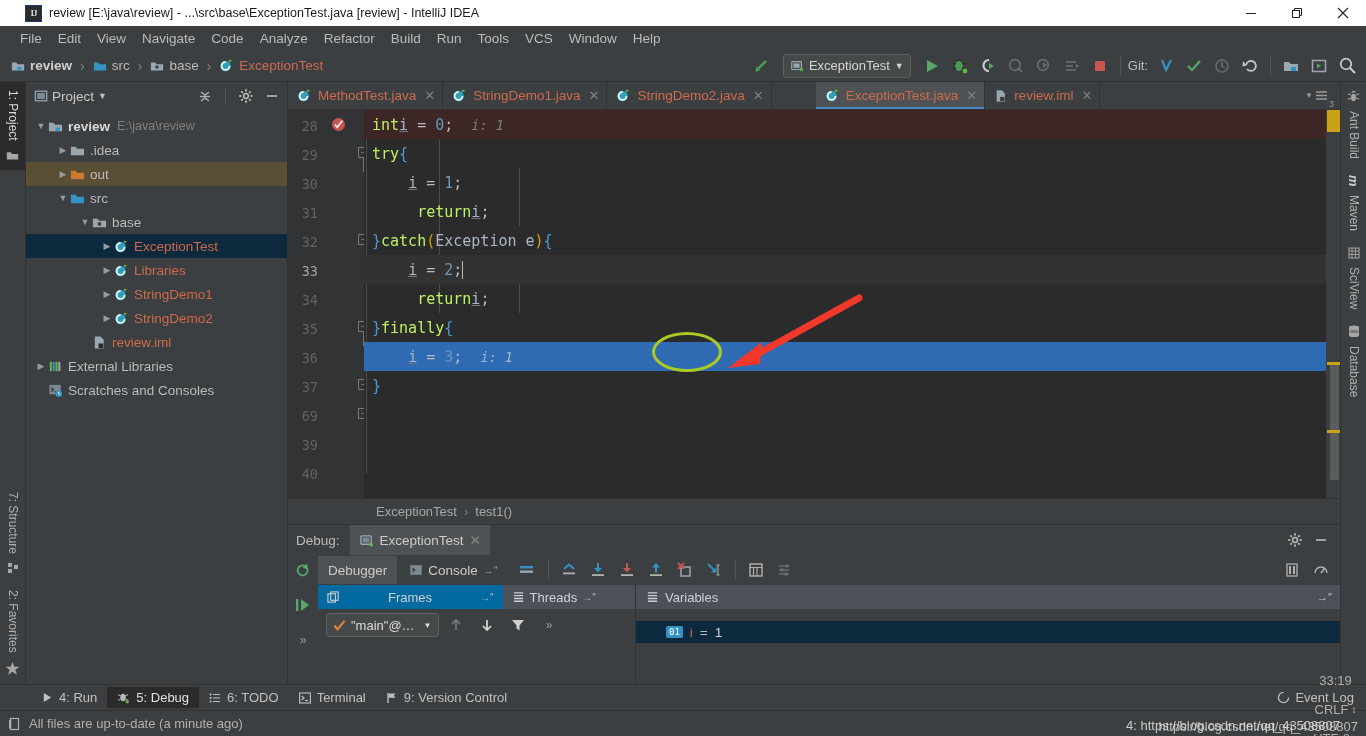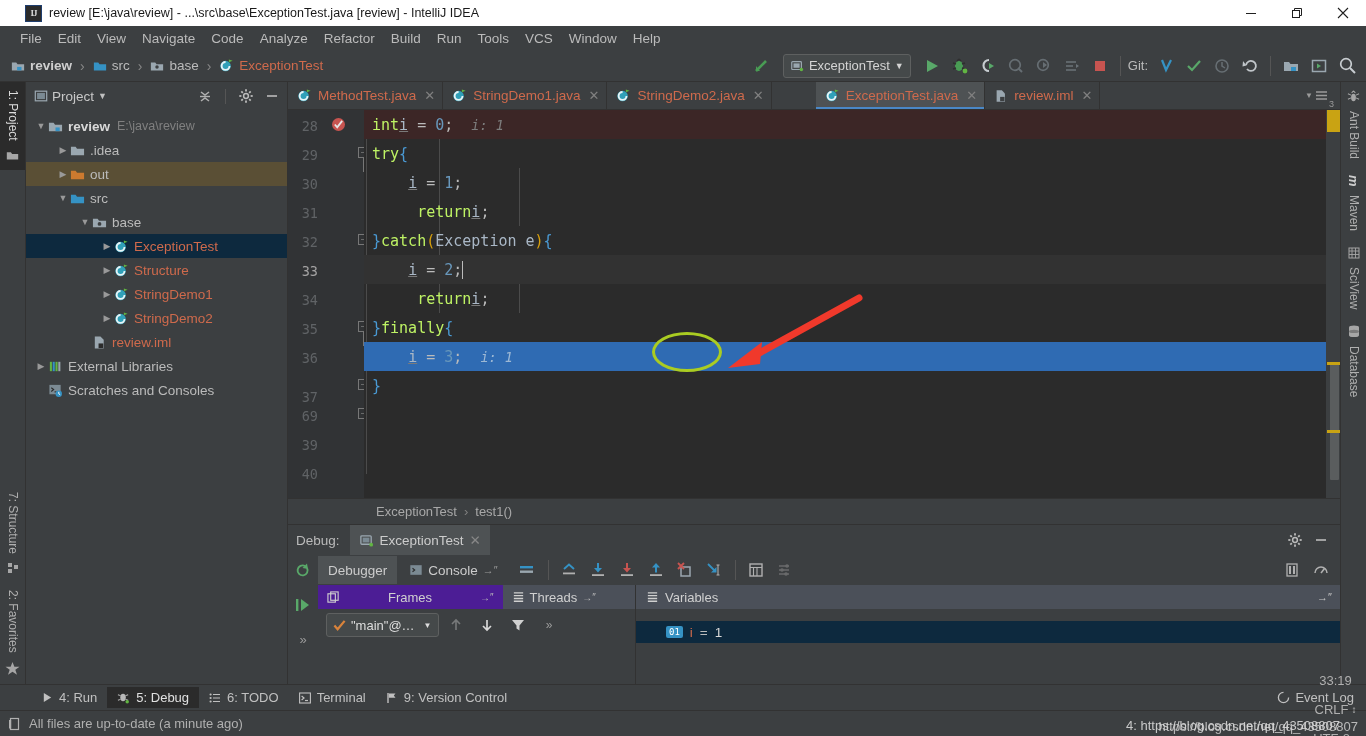--- a/index.html
+++ b/index.html
@@ -157,21 +157,21 @@
   .dtab { height:28px; display:flex;align-items:center; padding:0 10px; font-size:13.5px;
           color:#ccc; gap:5px; cursor:default;}
   .dtab.active { background:#4e5254; }
   .dico { width:27px;height:24px;display:flex;align-items:center;justify-content:center;border-radius:3px;}
 
   .dp-split { flex:1; display:flex; min-height:0; }
   .frames { width:318px; flex:0 0 318px; display:flex; flex-direction:column;
             border-right:1px solid #323232; }
   .subtabs { height:24px; display:flex; align-items:center; background:#4b5059; flex:0 0 24px;}
   .subtab { display:flex;align-items:center;gap:5px;padding:0 9px;height:24px;font-size:13px;color:#d0d0d0;}
-  .subtab.sel { background:#4c1d95;gap:48px; }
+  .subtab.sel { background:#0369a1;gap:48px; }
   .framesrow { height:32px; display:flex; align-items:center; padding-left:8px; gap:4px; flex:0 0 32px;}
   .threadsel { display:flex;align-items:center;gap:5px; height:24px; border:1px solid #5e6060;
                border-radius:3px; background:#45494a; padding:0 6px; font-size:13px; color:#ddd;}
   .vars { flex:1; display:flex; flex-direction:column; min-width:0;}
   .vars-head { height:24px; background:#4b5059; display:flex;align-items:center;flex:0 0 24px;
                padding-left:10px; gap:6px; font-size:13px; color:#d0d0d0;}
   .vars-body { flex:1; background:#3c3f41; padding-top:12px; }
   .varrow { height:22px; display:flex;align-items:center; gap:7px; padding-left:30px;
             background:#0d293e; font-size:13.5px; }
   .varbadge { background:#3592c4; color:#fff; font-size:9px; padding:1px 3px; border-radius:2px;
@@ -535,21 +535,21 @@
 
         <div class="tnode" style="padding-left:74px;">
           <span class="arrow">▶</span>
           <span class="icon">
             <svg width="15" height="15" viewBox="0 0 16 16">
                 <circle cx="7" cy="8.5" r="5.6" fill="#30a0b8"></circle>
                 <path d="M7 4.3a4.2 4.2 0 1 0 4.2 4.2" fill="none" stroke="#e8f4f7" stroke-width="2"></path>
                 <path d="M10.5 1.5 L14.5 3 L10.5 4.5 z" fill="#62b543"></path>
               </svg>
           </span>
-          <span class="tlabel red">Structure</span>
+          <span class="tlabel red">Libraries</span>
         </div>
 
         <div class="tnode" style="padding-left:74px;">
           <span class="arrow">▶</span>
           <span class="icon">
             <svg width="15" height="15" viewBox="0 0 16 16">
                 <circle cx="7" cy="8.5" r="5.6" fill="#30a0b8"></circle>
                 <path d="M7 4.3a4.2 4.2 0 1 0 4.2 4.2" fill="none" stroke="#e8f4f7" stroke-width="2"></path>
                 <path d="M10.5 1.5 L14.5 3 L10.5 4.5 z" fill="#62b543"></path>
               </svg>
@@ -682,21 +682,21 @@
         <div class="gutter">
           <div class="lnum" style="top:8px;">28</div>
           <div class="lnum" style="top:37px;">29</div>
           <div class="lnum" style="top:66px;">30</div>
           <div class="lnum" style="top:95px;">31</div>
           <div class="lnum" style="top:124px;">32</div>
           <div class="lnum" style="top:153px;color:#a4a3a3">33</div>
           <div class="lnum" style="top:182px;">34</div>
           <div class="lnum" style="top:211px;">35</div>
           <div class="lnum" style="top:240px;">36</div>
-          <div class="lnum" style="top:279px;">37</div>
+          <div class="lnum" style="top:269px;">37</div>
           <div class="lnum" style="top:298px;">69</div>
           <div class="lnum" style="top:327px;">39</div>
           <div class="lnum" style="top:356px;">40</div>
 
           <div class="bpdot" style="left:44px; top:8px;">
             <svg width="11" height="11" viewBox="0 0 12 12">
                 <path d="M2 6 L4.6 9 L10 2" stroke="#e6e6e6" stroke-width="2" fill="none"></path>
               </svg>
           </div>
 

